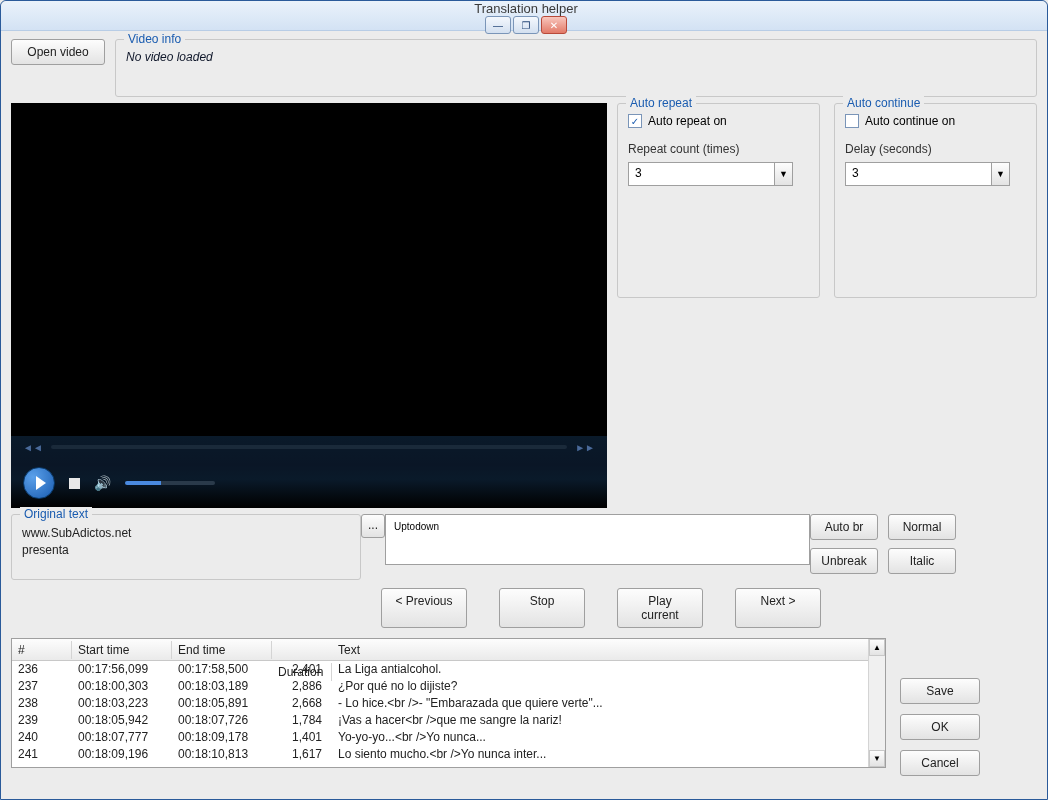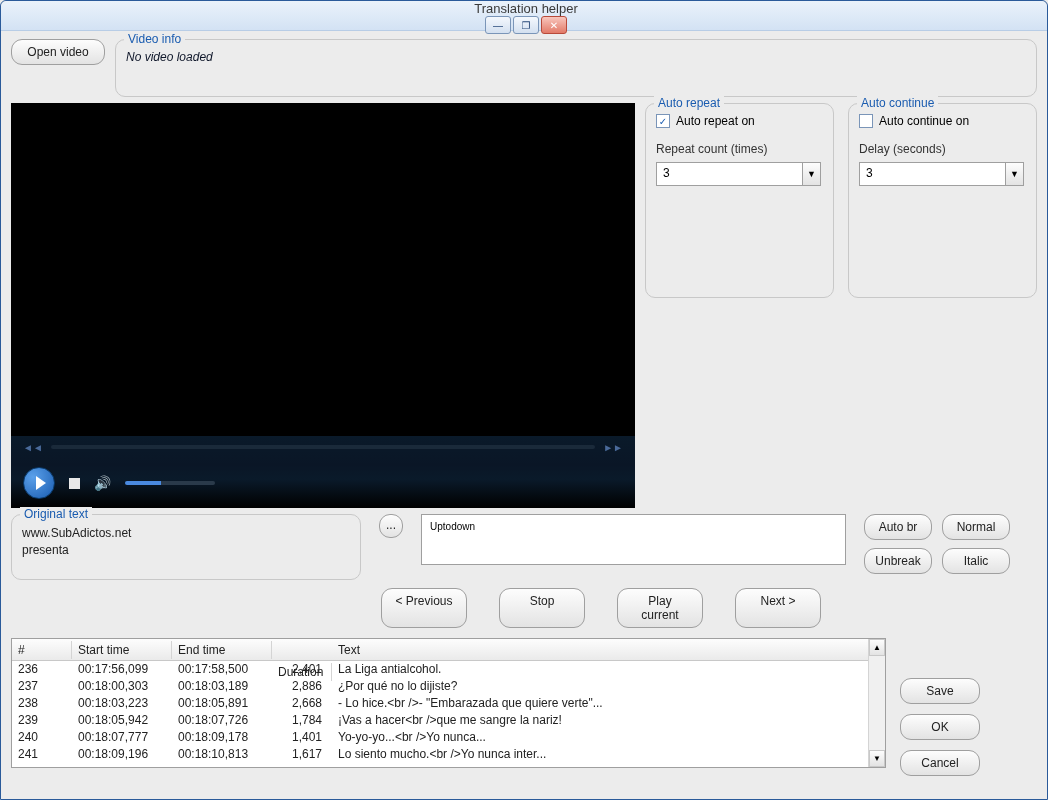--- a/index.html
+++ b/index.html
@@ -59,41 +59,41 @@
 .content {
   flex: 1;
   padding: 8px 10px;
   display: flex;
   flex-direction: column;
   gap: 6px;
 }
 .btn {
   background: linear-gradient(#fdfdfd, #e3e3e3);
   border: 1px solid #9f9f9f;
-  border-radius: 11px;
+  border-radius: 3px;
   padding: 5px 12px;
   font-size: 12px;
   color: #222;
   cursor: default;
   min-width: 60px;
   text-align: center;
 }
 .btn.small { padding: 3px 6px; min-width: auto; }
 .open-video-area { display: flex; gap: 10px; align-items: flex-start; }
 .open-video-btn {
   width: 94px;
   height: 26px;
   display: flex;
   align-items: center;
   justify-content: center;
 }
 .groupbox {
   border: 1px solid #c8c8c8;
-  border-radius: 10px;
-  padding: 10px 12px 8px 10px;
+  border-radius: 3px;
+  padding: 10px 26px 8px 10px;
   position: relative;
   background: #ececec;
 }
 .groupbox .legend {
   position: absolute;
   top: -8px;
   left: 8px;
   background: #ececec;
   padding: 0 4px;
   color: #1a5cb0;
@@ -184,21 +184,21 @@
   background: #fff;
 }
 .combo .combo-text { flex: 1; padding: 3px 6px; }
 .combo .combo-btn {
   width: 18px;
   background: linear-gradient(#fdfdfd, #e3e3e3);
   border-left: 1px solid #9f9f9f;
   display: flex; align-items: center; justify-content: center;
   font-size: 9px;
 }
-.text-row { display: flex; gap: 18px; align-items: flex-start; }
+.text-row { display: flex; gap: 0; align-items: flex-start; }
 .original-text-box {
   width: 350px;
   height: 66px;
 }
 .original-text-content { color: #222; line-height: 1.4; }
 .translation-input {
   width: 425px;
   height: 51px;
   border: 1px solid #9f9f9f;
   background: #fff;

